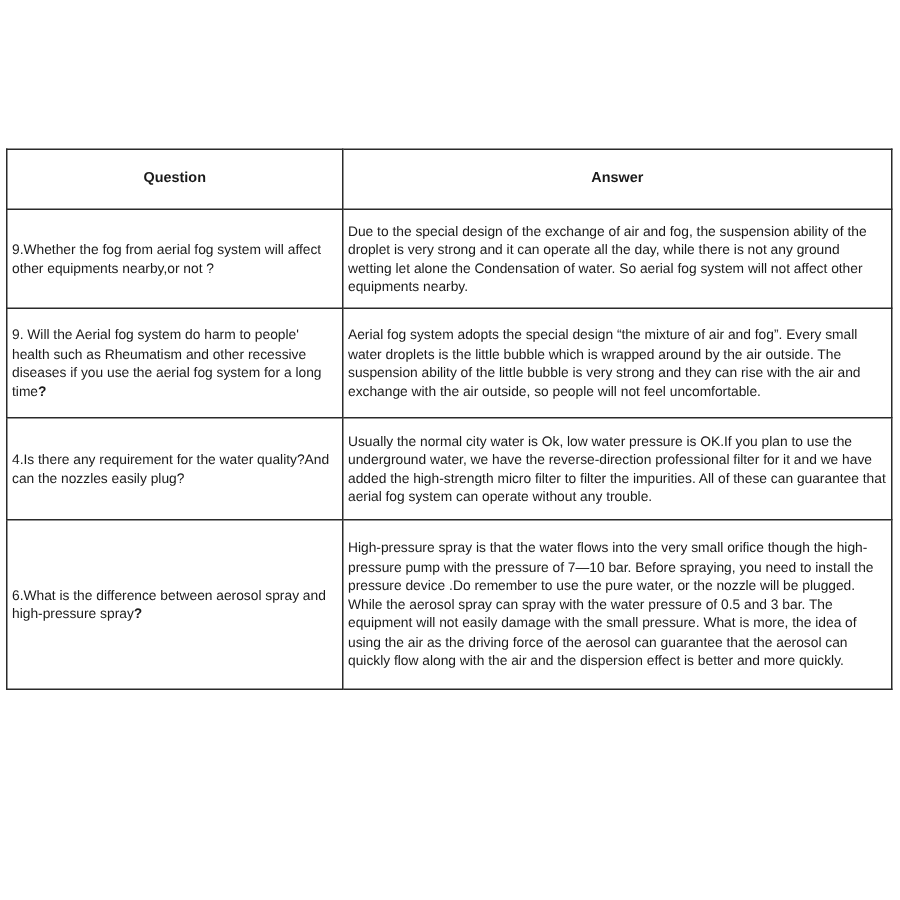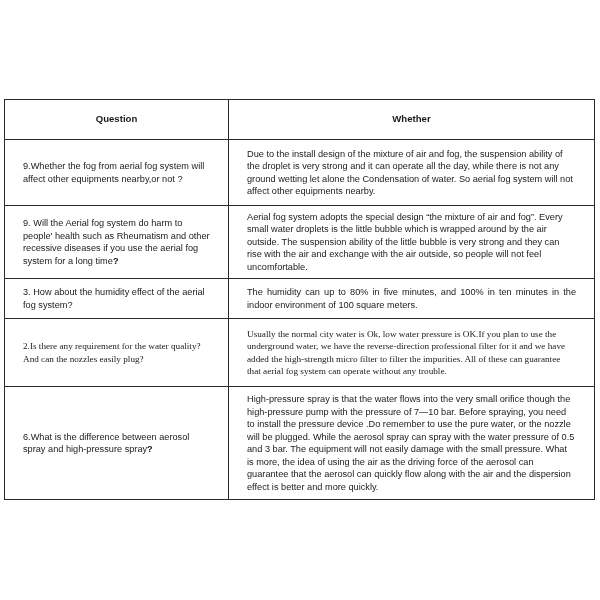--- a/index.html
+++ b/index.html
@@ -2,60 +2,56 @@
 <html><head>
 <meta charset="utf-8">
 <style>
   html, body { margin:0; padding:0; background:#ffffff; }
   body { width:600px; height:600px; position:relative; overflow:hidden; font-family:"Liberation Sans", sans-serif; color:#1a1a1a; }
   table.faq {
     position:absolute; left:4px; top:99px; width:591px;
     border-collapse:collapse; table-layout:fixed;
     font-size:9.2px; line-height:12.5px;
   }
-  table.faq td, table.faq th { border:1.3px solid #2a2a2a; padding:0 18px; vertical-align:middle; text-align:left; font-weight:normal; }
+  table.faq td, table.faq th { border:1.3px solid #2a2a2a; padding:0 3px; vertical-align:middle; text-align:left; font-weight:normal; }
   table.faq col.q { width:224px; }
   table.faq th { height:39px; text-align:center; font-weight:bold; font-size:9.6px; }
   tr.r1 td { height:65px; }
   tr.r2 td { height:72px; }
   tr.r3 td { height:39px; }
-  tr.r4 td { height:67px;font-family:Liberation Serif, serif; }
+  tr.r4 td { height:67px; }
   tr.r5 td { height:112px; }
   td.a.justify { text-align:justify; }
   .qmark { font-weight:bold; }
 </style>
 </head>
 <body>
 
 <table class="faq">
   <colgroup>
       <col class="q">
       <col class="a">
     </colgroup>
   <thead>
     <tr>
       <th>Question</th>
-      <th>Whether</th>
+      <th>Answer</th>
     </tr>
   </thead>
   <tbody>
     <tr class="r1">
       <td><span>9.Whether the fog from aerial fog system will affect other equipments nearby,or not ?</span><span class="qmark"></span></td>
-      <td class="a">Due to the install design of the mixture of air and fog, the suspension ability of the droplet is very strong and it can operate all the day, while there is not any ground wetting let alone the Condensation of water. So aerial fog system will not affect other equipments nearby.</td>
+      <td class="a">Due to the special design of the exchange of air and fog, the suspension ability of the droplet is very strong and it can operate all the day, while there is not any ground wetting let alone the Condensation of water. So aerial fog system will not affect other equipments nearby.</td>
     </tr>
     <tr class="r2">
       <td><span>9. Will the Aerial fog system do harm to people' health such as Rheumatism and other recessive diseases if you use the aerial fog system for a long time</span><span class="qmark">?</span></td>
       <td class="a">Aerial fog system adopts the special design “the mixture of air and fog”. Every small water droplets is the little bubble which is wrapped around by the air outside. The suspension ability of the little bubble is very strong and they can rise with the air and exchange with the air outside, so people will not feel uncomfortable.</td>
     </tr>
-    <tr class="r3">
-      <td><span>3. How about the humidity effect of the aerial fog system?</span><span class="qmark"></span></td>
-      <td class="a justify">The humidity can up to 80% in five minutes, and 100% in ten minutes in the indoor environment of 100 square meters.</td>
-    </tr>
     <tr class="r4">
-      <td><span>2.Is there any requirement for the water quality?And can the nozzles easily plug?</span><span class="qmark"></span></td>
+      <td><span>4.Is there any requirement for the water quality?And can the nozzles easily plug?</span><span class="qmark"></span></td>
       <td class="a">Usually the normal city water is Ok, low water pressure is OK.If you plan to use the underground water, we have the reverse-direction professional filter for it and we have added the high-strength micro filter to filter the impurities. All of these can guarantee that aerial fog system can operate without any trouble.</td>
     </tr>
     <tr class="r5">
       <td><span>6.What is the difference between aerosol spray and high-pressure spray</span><span class="qmark">?</span></td>
       <td class="a">High-pressure spray is that the water flows into the very small orifice though the high-pressure pump with the pressure of 7—10 bar. Before spraying, you need to install the pressure device .Do remember to use the pure water, or the nozzle will be plugged. While the aerosol spray can spray with the water pressure of 0.5 and 3 bar. The equipment will not easily damage with the small pressure. What is more, the idea of using the air as the driving force of the aerosol can guarantee that the aerosol can quickly flow along with the air and the dispersion effect is better and more quickly.</td>
     </tr>
   </tbody>
 </table>
 
 </body></html>

